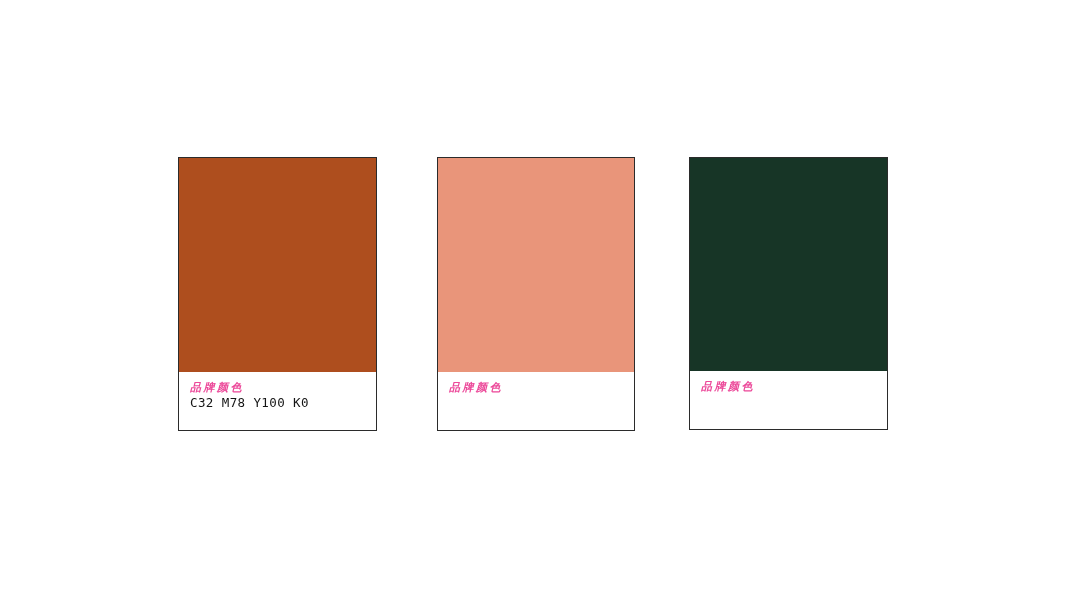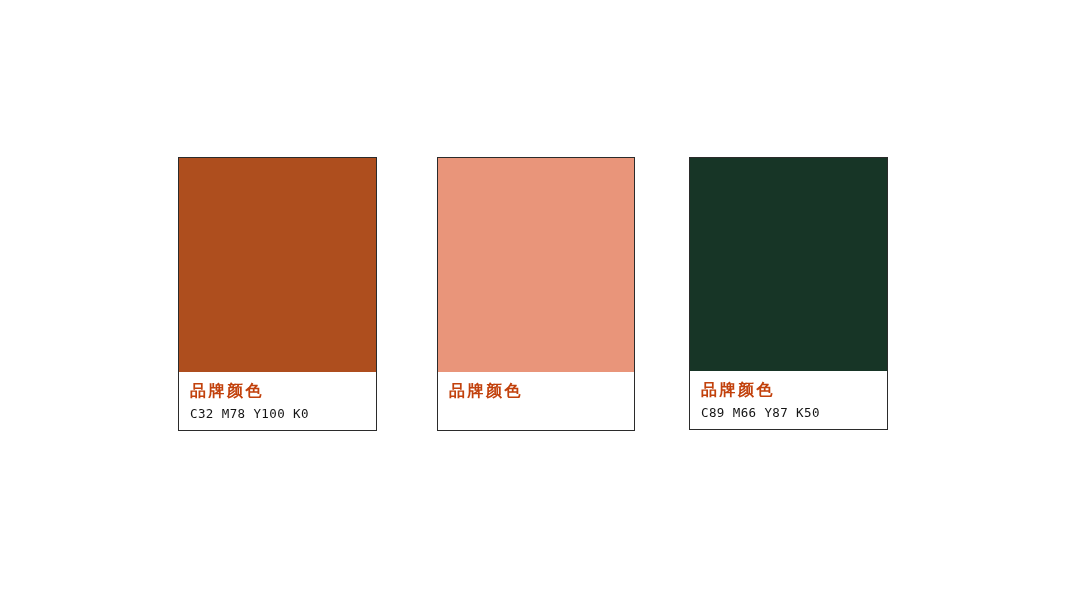--- a/index.html
+++ b/index.html
@@ -40,36 +40,36 @@
   .swatch-label {
     flex: 1 1 auto;
     background: #ffffff;
     padding-left: 11px;
     padding-top: 9px;
     box-sizing: border-box;
   }
 
   .swatch-title {
     font-family: "DejaVu Sans", "Liberation Sans", sans-serif;
-    font-size: 16px;
+    font-size: 11px;
     font-weight: 700;
-    color: #c2410c;
+    color: #ec4899;
     letter-spacing: 2.5px;
     line-height: 1.25;
     white-space: nowrap;
+    font-style: italic;
   }
 
   .swatch-code {
     font-family: "DejaVu Sans Mono", "Liberation Mono", monospace;
     font-size: 12.5px;
     font-weight: 400;
     color: #141414;
     letter-spacing: 0.4px;
     line-height: 1.3;
-    margin-top: 5px;
     white-space: nowrap;
   }
 
   
   #card-0 { left: 178px; top: 157px; width: 199px; height: 274px; }
   #card-1 { left: 437px; top: 157px; width: 198px; height: 274px; }
   #card-2 { left: 689px; top: 157px; width: 199px; height: 273px; }
 
   #card-0 .swatch-color { height: 214px; }
   #card-1 .swatch-color { height: 214px; }
@@ -92,17 +92,16 @@
     <div class="swatch-color" style="background: rgb(233, 149, 122);"></div>
     <div class="swatch-label">
       <div class="swatch-title">品牌颜色</div>
     </div>
   </div>
 
   <div class="swatch-card" id="card-2" style="border-color: rgb(43, 43, 43);">
     <div class="swatch-color" style="background: rgb(23, 53, 38);"></div>
     <div class="swatch-label">
       <div class="swatch-title">品牌颜色</div>
-      <div class="swatch-code">C89 M66 Y87 K50</div>
     </div>
   </div>
 
 </div>
 
 </body></html>

